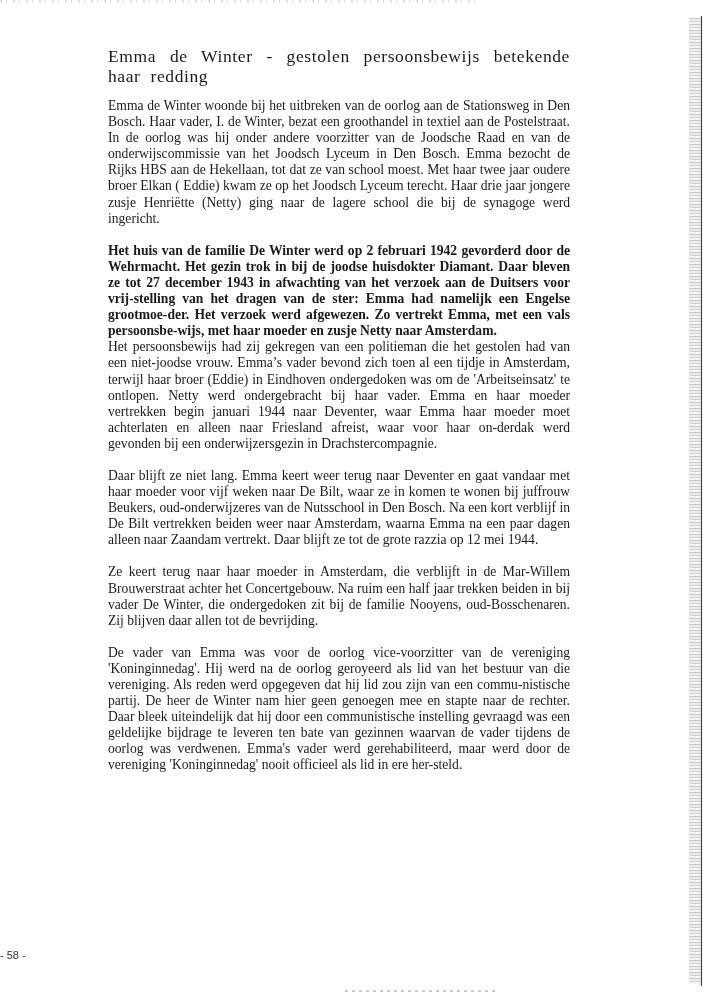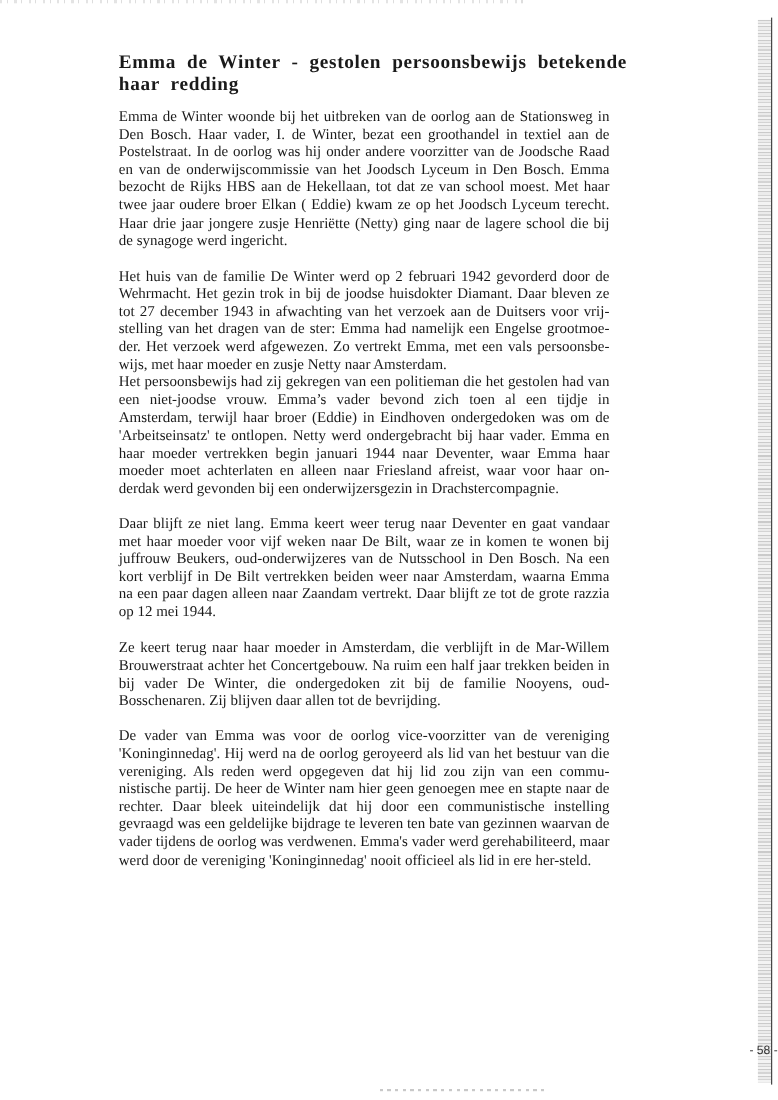--- a/index.html
+++ b/index.html
@@ -17,30 +17,30 @@
       background: repeating-linear-gradient(180deg, #bdbdbd 0 1px, #e6e6e6 1px 3px, #c9c9c9 3px 4px, #f0f0f0 4px 6px);
       opacity: 0.8;
     }
     .scan-edge {
       position: absolute; right: 5px; top: 16px; width: 1.5px; height: 970px; background: #333;
     }
     .page {
       position: absolute; left: 108px; top: 46px; width: 462px;
     }
     .title {
-      font-weight: bold; font-size: 17.5px; line-height: 20px; margin: 0 0 12px 0;
+      font-weight: normal; font-size: 17.5px; line-height: 20px; margin: 0 0 12px 0;
       word-spacing: 5px; letter-spacing: 0.6px; text-align: justify;
     }
     .para {
-      font-size: 13.6px; line-height: 16.1px; margin: 0 16px 16px 0; text-align: justify;
+      font-size: 13.6px; line-height: 16.1px; margin: 0 0 16px 0; text-align: justify;
       text-align-last: left; hyphens: manual;
     }
-    .para.tight { margin-bottom: 0; }
+    .para.tight { margin-bottom: 0; font-weight: bold; }
     .footer {
-      position: absolute; left: 0; width: 707px; top: 949px; text-align: right;
+      position: absolute; left: 0; width: 707px; top: 949px; text-align: left;
       font-family: "Liberation Sans", "DejaVu Sans", sans-serif; font-size: 11px; color: #333;
     }
     .bottom-noise {
       position: absolute; left: 345px; top: 990px; width: 150px; height: 2px;
       background: repeating-linear-gradient(90deg, #bbb 0 3px, transparent 3px 7px);
       opacity: 0.8;
     }
   </style>
 </head>
 <body>

